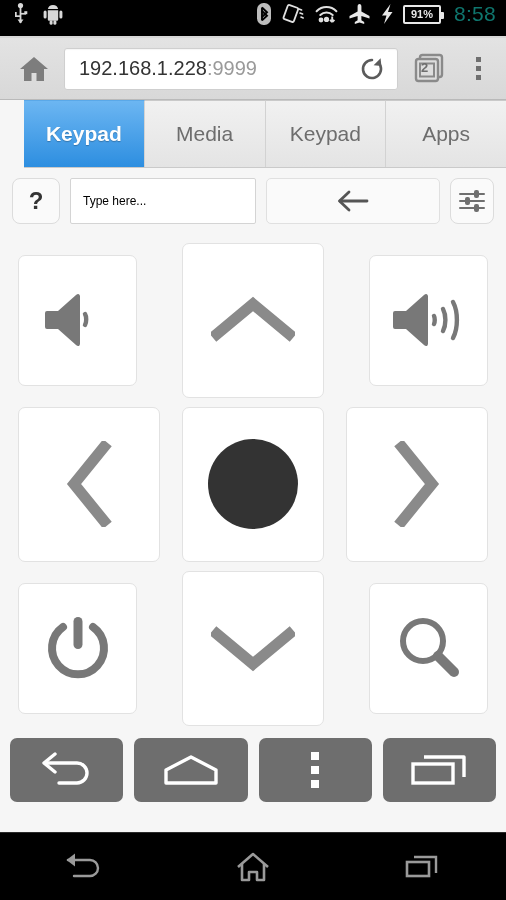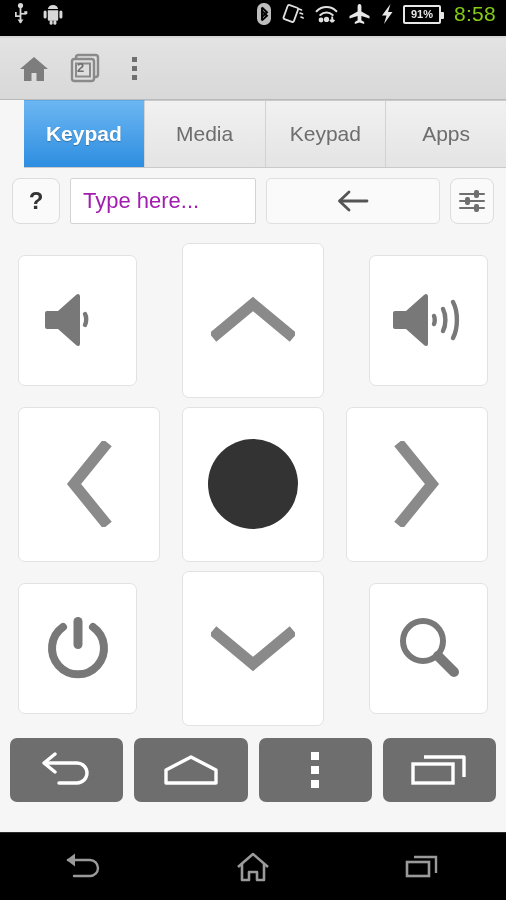--- a/index.html
+++ b/index.html
@@ -12,21 +12,21 @@
   .screen { position: relative; width: 506px; height: 900px; background: #f6f6f6; }
 
   
   .statusbar {
     height: 36px; background: #000; display: flex; align-items: center;
     padding: 0 10px 8px 12px; color: #e8e8e8;
   }
   .sb-left { display: flex; align-items: center; gap: 14px; }
   .sb-right { margin-left: auto; display: flex; align-items: center; gap: 9px; }
   .sb-icon { display: block; }
-  .sb-clock { font-size: 21px; color: #84cc16; letter-spacing: .3px; margin-left: 4px; }
+  .sb-clock { font-size: 21px; color: #0f766e; letter-spacing: .3px; margin-left: 4px; }
   .batt {
     position: relative; width: 38px; height: 19px; border: 2px solid #e8e8e8;
     border-radius: 2px; display: flex; align-items: center; justify-content: center;
   }
   .batt:after {
     content: ""; position: absolute; right: -5px; top: 5px; width: 3px; height: 7px;
     background: #e8e8e8; border-radius: 0 1px 1px 0;
   }
   .batt span { font-size: 11px; font-weight: bold; color: #e8e8e8; line-height: 1; }
   .statusbar-sep { height: 2px; background: #d7d7d7; }
@@ -77,21 +77,21 @@
   
   .toolbar { display: flex; align-items: center; gap: 10px; padding: 10px 12px 8px 12px; }
   .help-btn {
     width: 48px; height: 46px; background: #fafafa; border: 1px solid #dcdcdc;
     border-radius: 8px; display: flex; align-items: center; justify-content: center;
     font-size: 24px; font-weight: bold; color: #333;
   }
   .type-input {
     width: 186px; height: 46px; background: #fff; border: 1px solid #d4d4d4;
     border-radius: 2px; display: flex; align-items: center; padding: 0 12px;
-    font-size: 22px; color: #a21caf;
+    font-size: 12px; color: #000000;
   }
   .back-btn {
     flex: 1; height: 46px; background: #fafafa; border: 1px solid #e0e0e0;
     border-radius: 5px; display: flex; align-items: center; justify-content: center;
   }
   .settings-btn {
     width: 44px; height: 46px; background: #fafafa; border: 1px solid #dcdcdc;
     border-radius: 8px; display: flex; align-items: center; justify-content: center;
   }
 
@@ -189,20 +189,29 @@
     </div>
   </div>
   <div class="statusbar-sep"></div>
 
   <div class="chrome">
     <div class="home-btn">
       <svg width="30" height="28" viewBox="0 0 30 28">
         <path d="M15 2 L29 14 h-4 v12 h-7.5 v-8 h-5 v8 H5 V14 H1 z" fill="#7d7d7d"></path>
       </svg>
     </div>
+    <div class="urlbar">
+      <div class="url-text"><span>192.168.1.228</span><span class="port">:9999</span></div>
+      <div class="reload">
+        <svg width="28" height="28" viewBox="0 0 28 28">
+          <path d="M14 5 a9 9 0 1 0 8.2 5.3" fill="none" stroke="#5b5b5b" stroke-width="2.6" stroke-linecap="round"></path>
+          <path d="M22.6 3.2 L23.4 11 L15.6 10.2 z" fill="#5b5b5b"></path>
+        </svg>
+      </div>
+    </div>
     <div class="tabs-btn">
       <svg width="38" height="38" viewBox="0 0 38 38">
         <rect x="10" y="5" width="22" height="22" rx="2.5" fill="none" stroke="#8a8a8a" stroke-width="2.4"></rect>
         <rect x="6" y="9" width="22" height="22" rx="2.5" fill="#dedede" stroke="#8a8a8a" stroke-width="2.4"></rect>
         <rect x="10" y="13.5" width="14" height="13" fill="none" stroke="#8a8a8a" stroke-width="2"></rect>
       </svg>
       <div class="tabcount">2</div>
     </div>
     <div class="overflow-btn">
       <div class="odot"></div>

